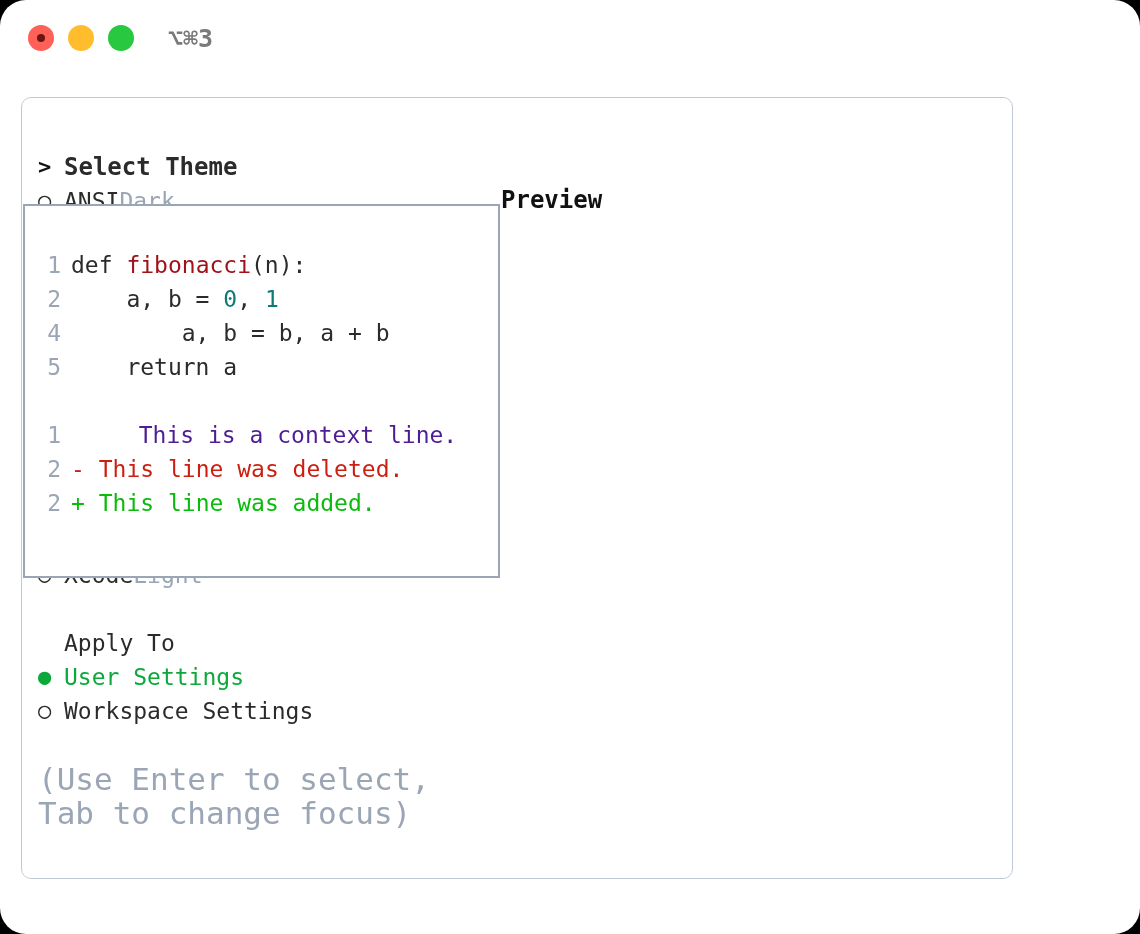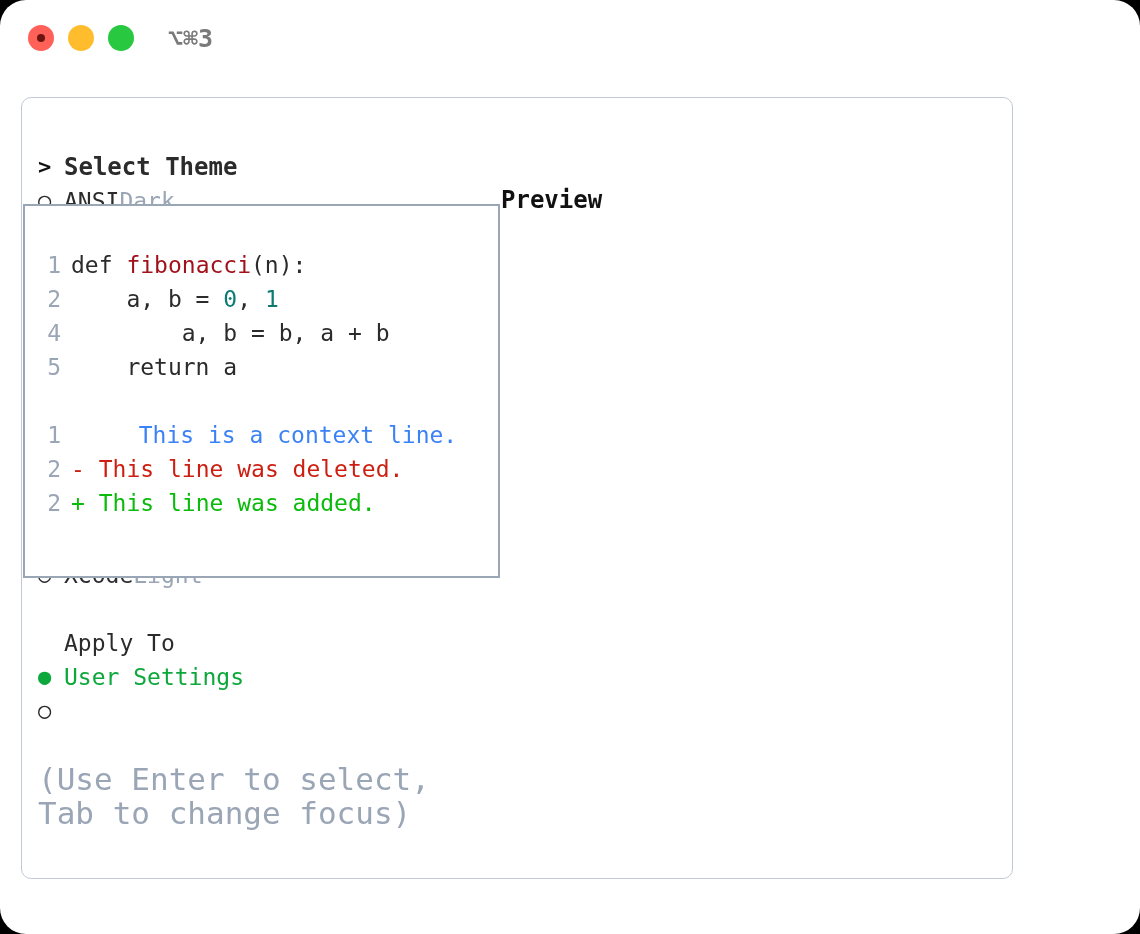--- a/index.html
+++ b/index.html
@@ -166,21 +166,21 @@
     display: inline-block;
     width: 24px;
     text-align: right;
     color: #9aa5b5;
     margin-right: 10px;
   }
   .tok-fn    { color: #a0111b; }
   .tok-num   { color: #0d7b74; }
   .tok-call  { color: #0a83c4; }
   .diff-gap  { height: 34px; }
-  .diff-ctx  { color: #3b82f6; margin-left: 20px; }
+  .diff-ctx  { color: #4c1d95; margin-left: 20px; }
   .diff-del  { color: #cc1f11; }
   .diff-add  { color: #0bbb0b; }
 </style>
 </head>
 <body>
 
 <div class="window">
 
   <div class="titlebar">
     <div class="lights">
@@ -270,20 +270,21 @@
         <span class="label">Apply To</span>
       </div>
 
       <div id="apply-list">
           <div class="row selected">
             <span class="marker sel">●</span>
             <span class="label">User Settings</span>
           </div>
           <div class="row">
             <span class="marker">○</span>
+            <span class="label">Workspace Settings</span>
           </div>
         </div>
 
       <div class="hint">(Use Enter to select, Tab to change focus)</div>
     </div>
 
     <div class="right-col">
       <div class="preview-title">Preview</div>
     </div>
 

